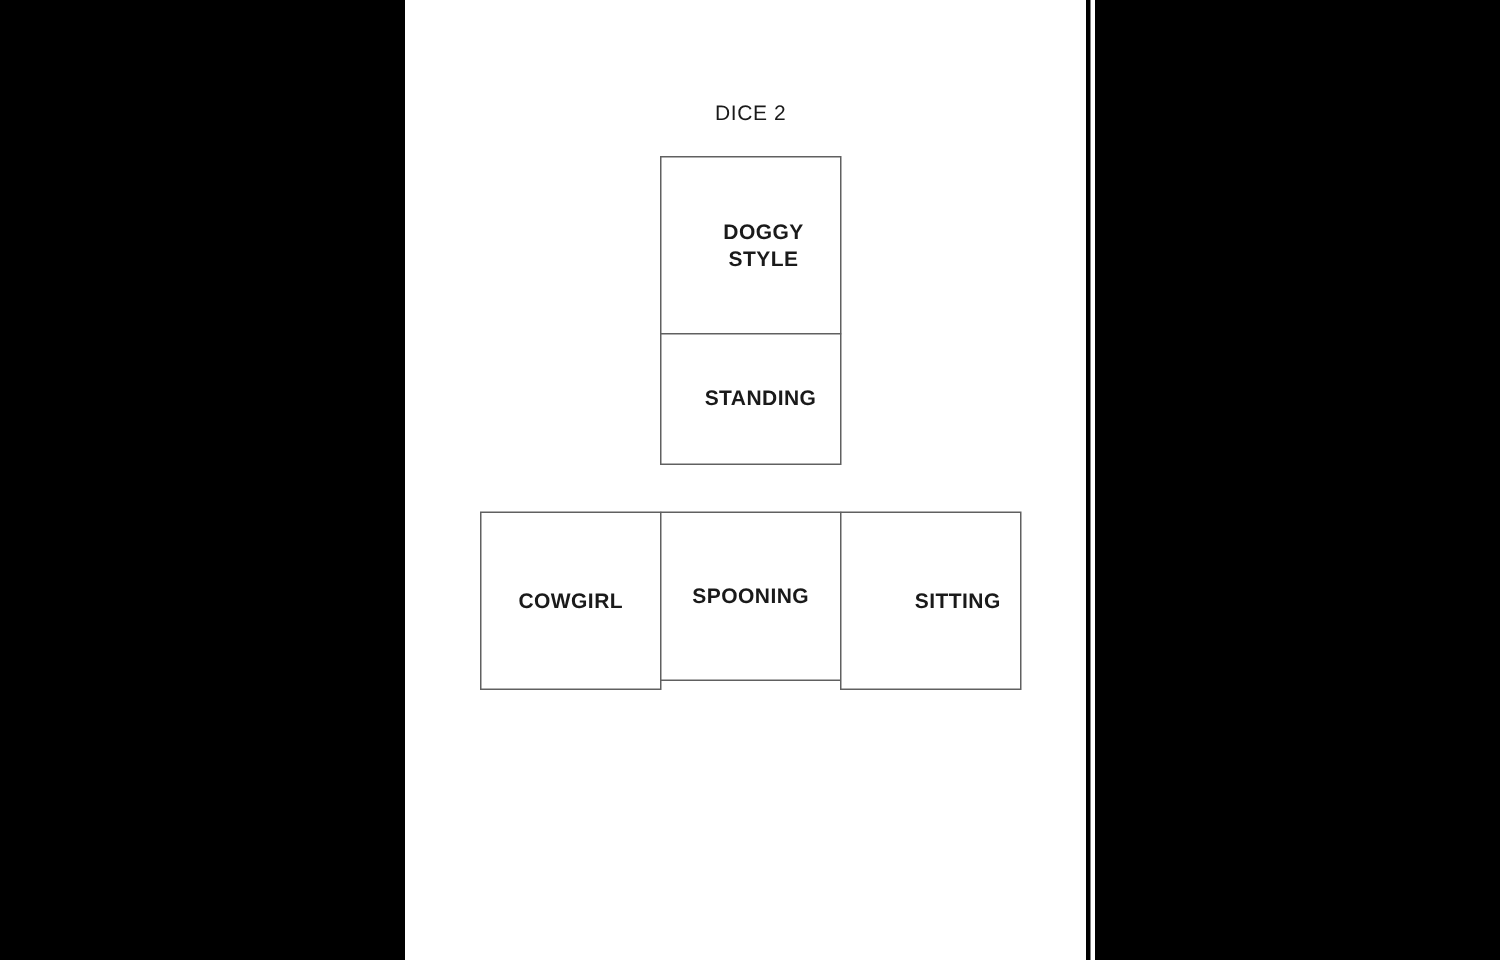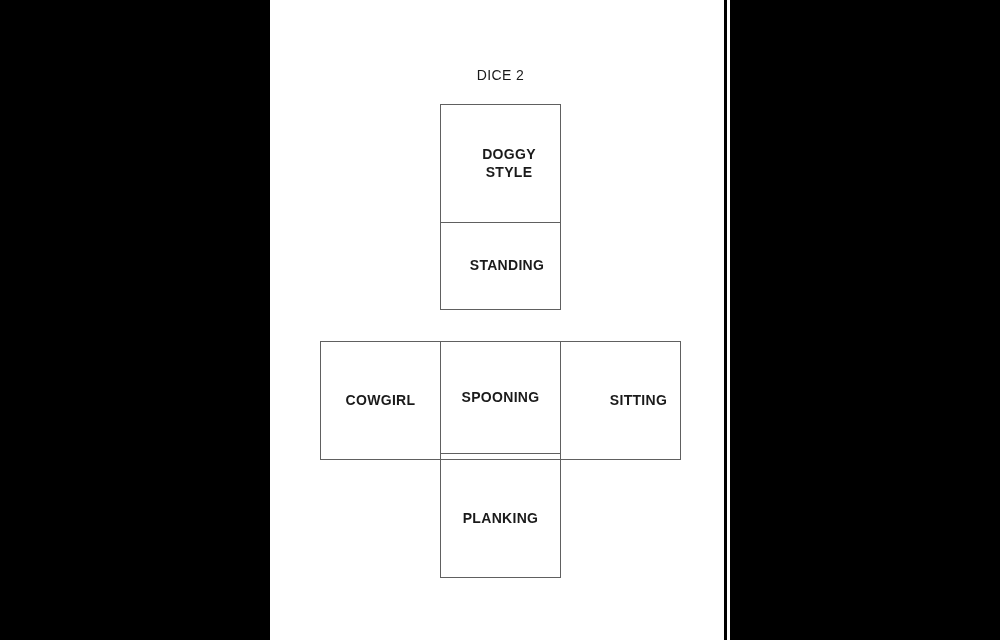--- a/index.html
+++ b/index.html
@@ -85,21 +85,18 @@
     </div>
 
     <div class="face face-spooning">
       <span class="face-label">SPOONING</span>
     </div>
 
     <div class="face face-sitting">
       <span class="face-label">SITTING</span>
     </div>
 
-    <div class="face face-planking">
-      <span class="face-label">PLANKING</span>
-    </div>
 
   </div>
 
   <div class="adjacent-page-edge"></div>
 
 </div>
 
 </body></html>

